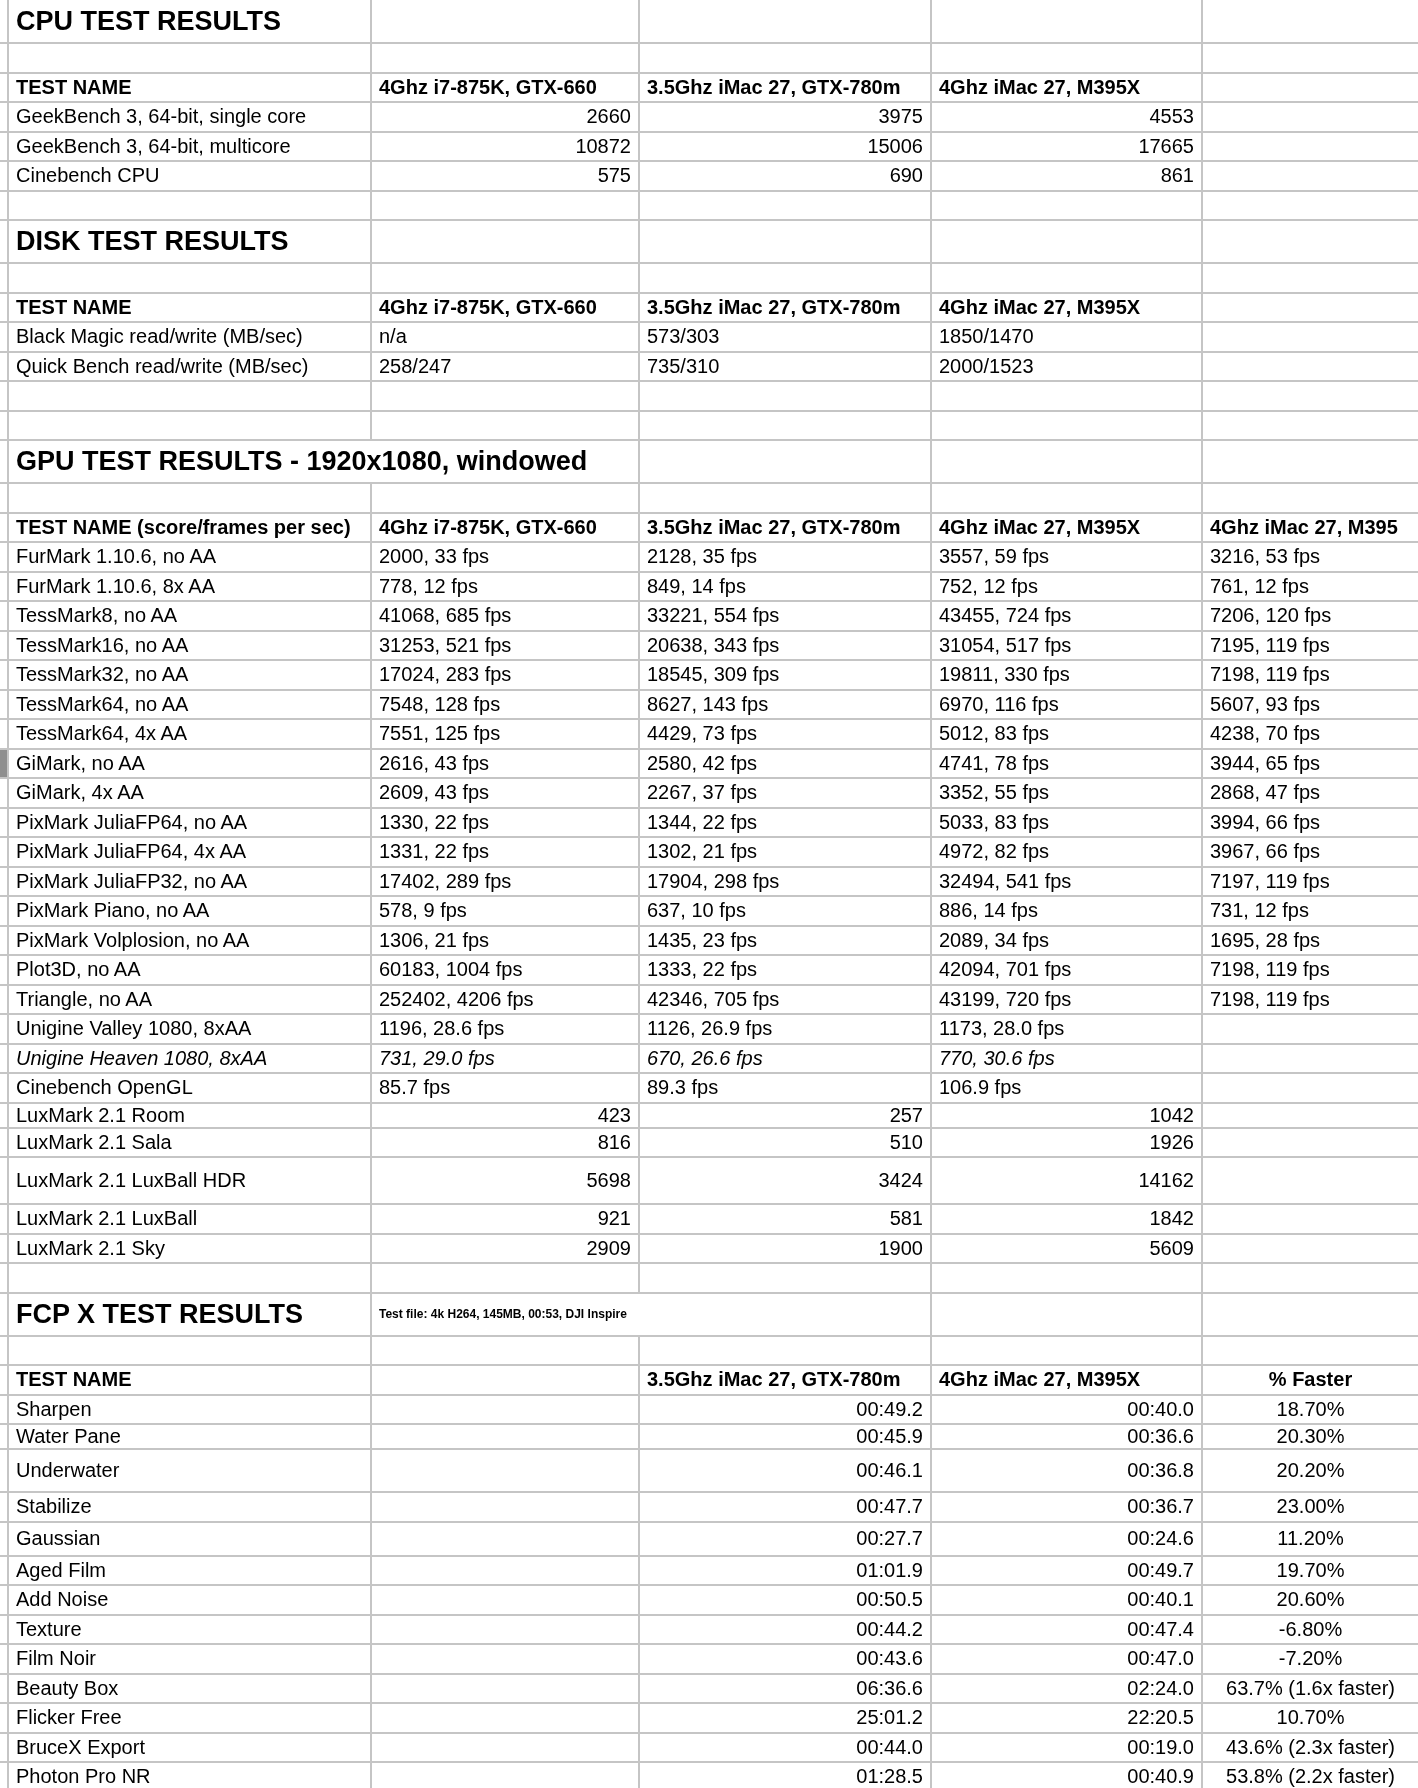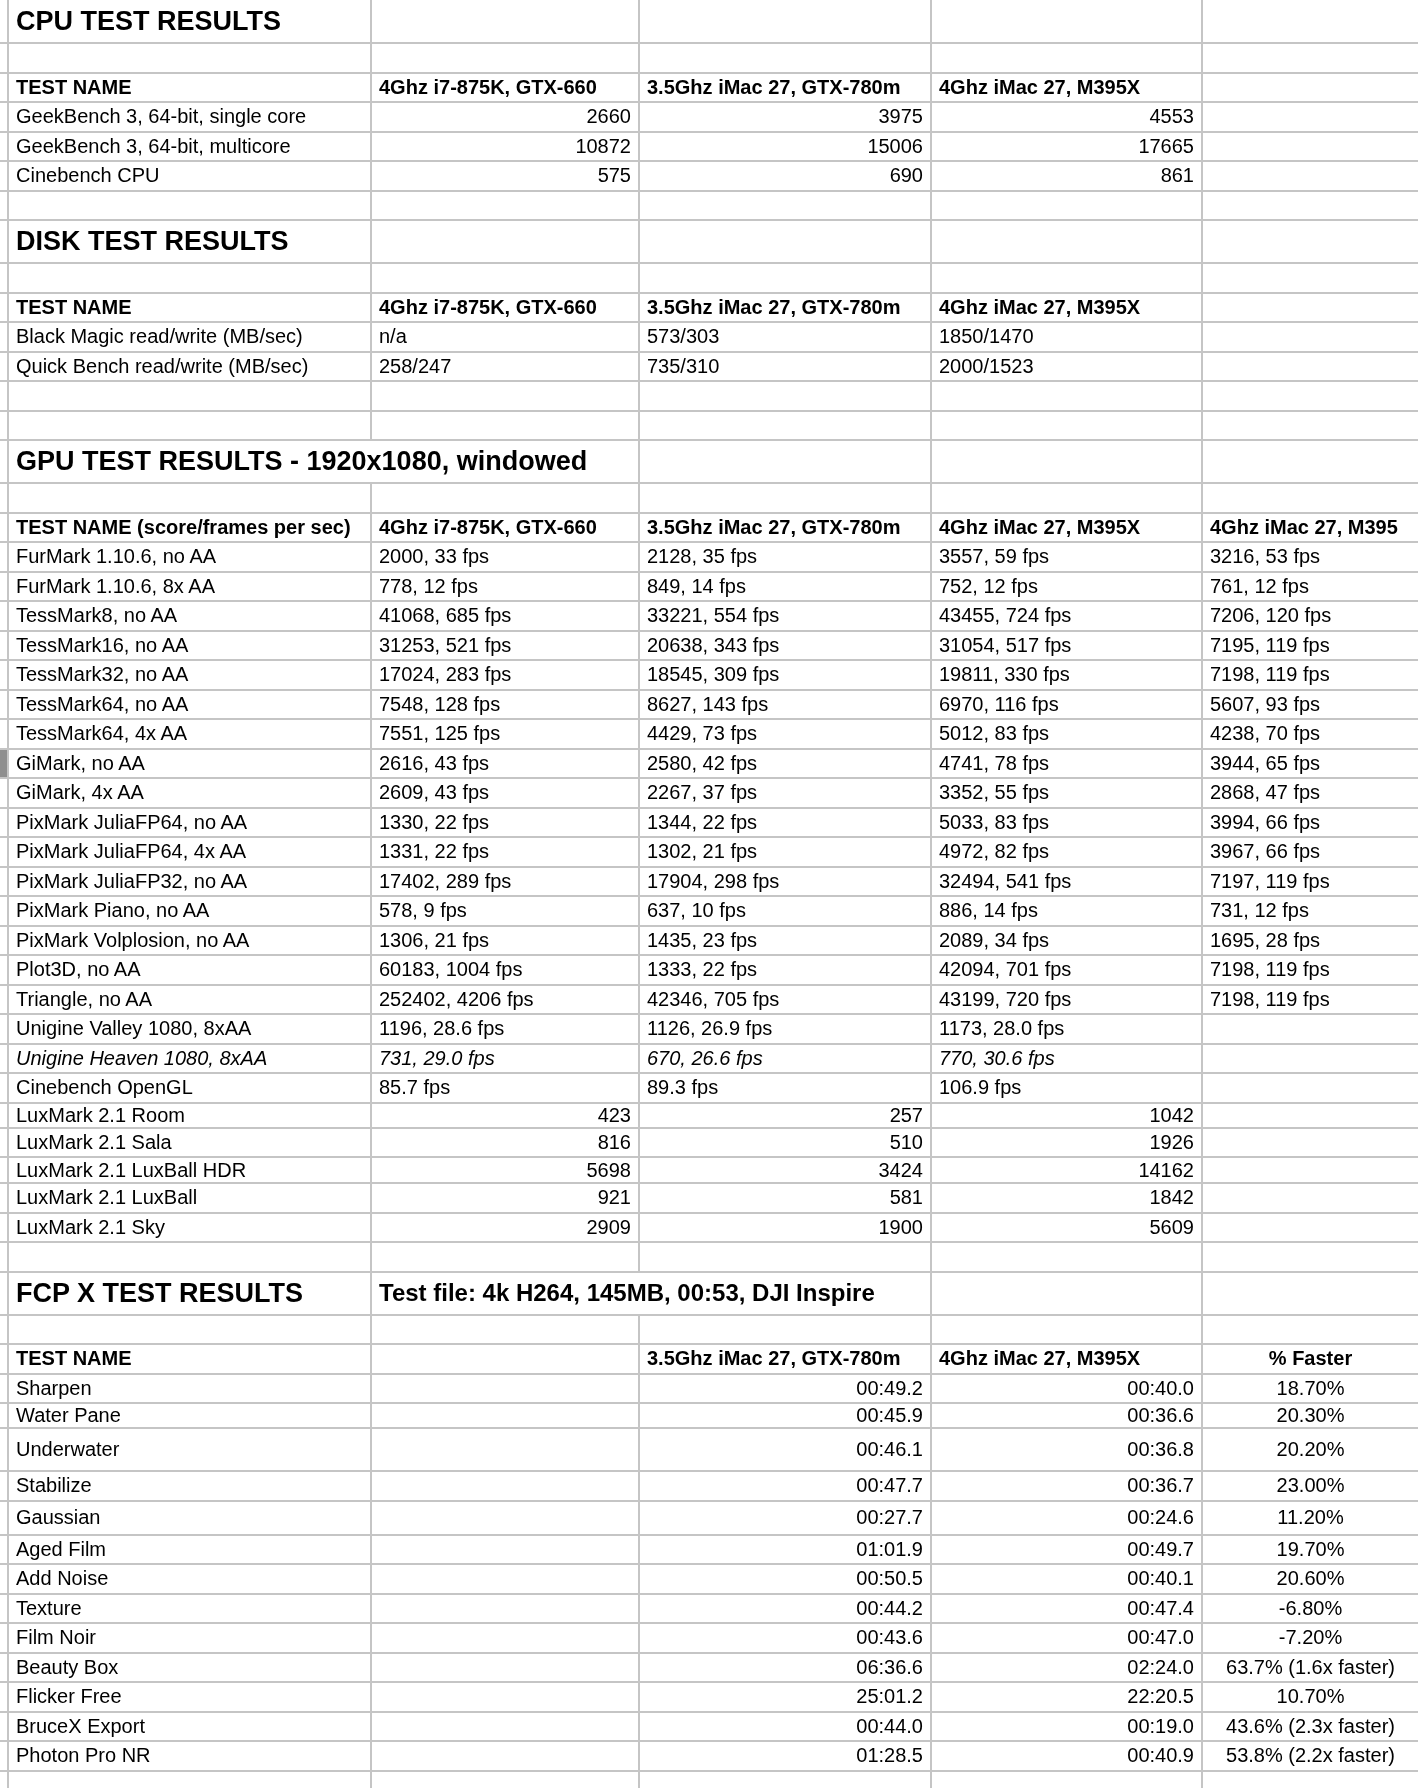--- a/index.html
+++ b/index.html
@@ -15,21 +15,21 @@
     border-bottom:2px solid #c5c5c5;
     padding:0 7px;
     font-size:20px;color:#000;
     white-space:nowrap;overflow:hidden;
     vertical-align:middle;
   }
   td:last-child{border-right:none;}
   td.sliver{padding:0;}
   td.sliver-gray{background:#8f8f8f;}
   td.title{font-size:27px;font-weight:bold;letter-spacing:0px;overflow:visible;}
-  td.note{font-weight:bold;font-size:24px;}
+  td.note{font-weight:bold;font-size:12px;}
   td.hdr{font-weight:bold;}
   td.a-l{text-align:left;}
   td.a-r{text-align:right;}
   td.a-c{text-align:center;}
 </style>
 </head>
 <body>
 
 <table class="sheet">
   <colgroup>
@@ -337,21 +337,21 @@
         <td class="a-l"></td>
       </tr>
       <tr style="height: 29.5px;">
         <td class="sliver"></td>
         <td class="a-l">LuxMark 2.1 Sala</td>
         <td class="a-r">816</td>
         <td class="a-r">510</td>
         <td class="a-r">1926</td>
         <td class="a-l"></td>
       </tr>
-      <tr style="height: 26px;">
+      <tr style="height: 47px;">
         <td class="sliver"></td>
         <td class="a-l">LuxMark 2.1 LuxBall HDR</td>
         <td class="a-r">5698</td>
         <td class="a-r">3424</td>
         <td class="a-r">14162</td>
         <td class="a-l"></td>
       </tr>
       <tr style="height: 29.5px;">
         <td class="sliver"></td>
         <td class="a-l">LuxMark 2.1 LuxBall</td>

